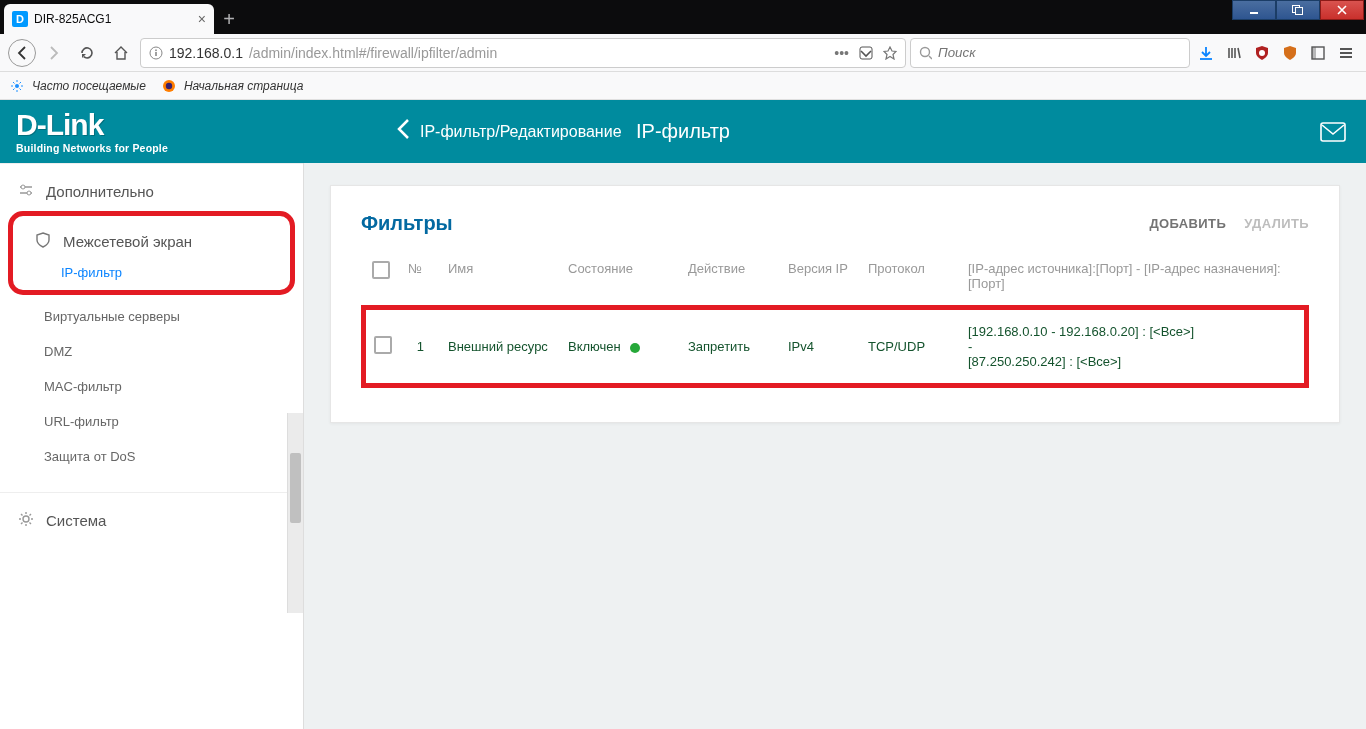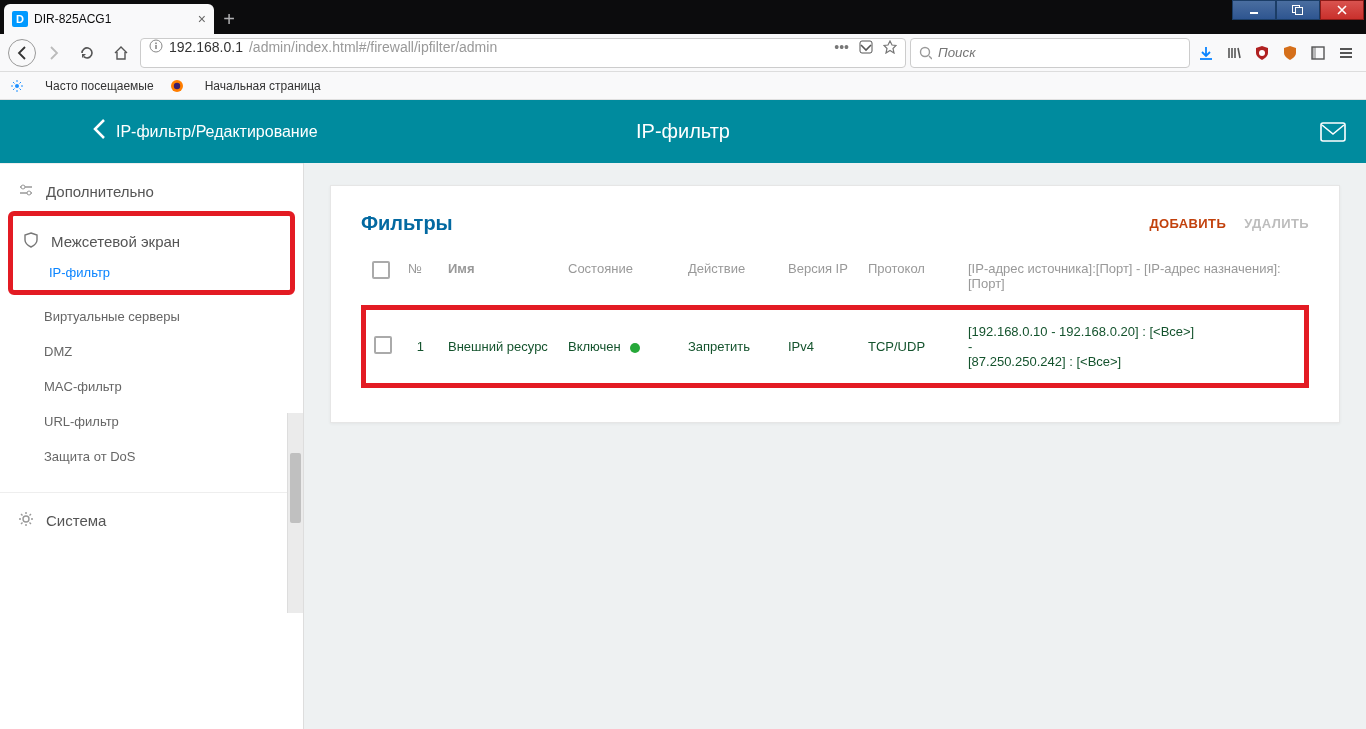--- a/index.html
+++ b/index.html
@@ -42,41 +42,41 @@
     display:flex; align-items:center; gap:4px; padding:0 8px;
   }
   .nav-icon {
     width:30px; height:30px; border-radius:4px; display:flex; align-items:center; justify-content:center;
     color:#5a5a5a; cursor:pointer;
   }
   .nav-icon.circle { border:1px solid #999; border-radius:50%; width:28px; height:28px;}
   .nav-icon.circle.disabled { color:#bbb; border-color:#ccc; }
   .urlbar {
     flex:1; height:30px; border:1px solid #ccc; border-radius:4px; background:#fff;
-    display:flex; align-items:flex-start; padding:0 8px; gap:6px; color:#555;
+    display:flex; align-items:center; padding:0 8px; gap:6px; color:#555;
   }
   .urlbar .url-prefix { color:#333; }
   .urlbar .url-suffix { color:#999; flex:1; white-space:nowrap; overflow:hidden; text-overflow:ellipsis;}
   .urlbar .r-icons { display:flex; align-items:center; gap:10px; color:#777;}
   .searchbar {
     width:280px; height:30px; border:1px solid #ccc; border-radius:4px; background:#fff;
     display:flex; align-items:center; padding:0 8px; gap:6px; color:#888;
   }
   .searchbar input { border:0; outline:0; width:100%; font-style:italic; color:#888; background:transparent;}
   .toolbar-right { display:flex; align-items:center; gap:12px; padding:0 4px;}
   .toolbar-right .ic { color:#5a5a5a; cursor:pointer; display:flex;}
   .toolbar-right .ic.red { color:#b02121; }
   .toolbar-right .ic.orange { color:#d56f1a; }
   .toolbar-right .ic.blue { color:#0a84ff; }
 
   .bookmarksbar {
     height: 28px; background:#f9f9fa; border-bottom:1px solid #e0e0e0;
     display:flex; align-items:center; gap:16px; padding:0 10px; font-size:12px; color:#333;
   }
-  .bm-item { display:flex; align-items:center; gap:21px; cursor:pointer;}
+  .bm-item { display:flex; align-items:center; gap:8px; cursor:pointer;font-style:italic;}
   .bm-item .bi { color:#777; }
 
   
   .app {
     position:absolute; top:100px; left:0; right:0; bottom:0;
     display:flex; flex-direction:column;
   }
   .app-header {
     height:63px; background:#008b9e; color:#fff; display:flex; align-items:center;
     padding:0 20px 0 0;
@@ -102,35 +102,35 @@
   .app-body { flex:1; display:flex; min-height:0; }
 
   
   .sidebar { width:304px; background:#fff; border-right:1px solid #ddd; overflow:hidden; position:relative;}
   .sb-scroll { position:absolute; inset:0; overflow:hidden; padding-bottom:12px;}
   .sb-section { padding:18px 16px 6px 16px; display:flex; align-items:center; gap:10px; color:#555; font-size:15px; cursor:pointer;}
   .sb-section.top { border-top:1px solid #eee; }
   .sb-section .sico { width:20px; text-align:center; color:#888;}
   .sb-sub { padding:10px 16px 10px 44px; color:#666; font-size:13px; cursor:pointer;}
   .sb-sub.active { color:#0a84ff; }
-  .sb-highlight-group { border: 5px solid #e31b23; border-radius:6px; margin:4px 8px; padding:4px 0;}
+  .sb-highlight-group { border: 5px solid #e31b23; border-radius:15px; margin:4px 8px; padding:4px 12px;}
   .sb-highlight-group .sb-section { padding:12px 8px 4px 8px; }
   .sb-highlight-group .sb-sub { padding:10px 8px 6px 36px; }
 
   .sb-scrollbar { position:absolute; right:0; top:250px; width:16px; height:200px; background:#ebebeb; border-left:1px solid #ddd;}
   .sb-scrollbar .thumb { position:absolute; top:40px; left:2px; right:2px; height:70px; background:#c0c0c0; border-radius:2px;}
 
   
   .main { flex:1; background:#eef1f2; padding:22px 26px; overflow:auto;}
   .card { background:#fff; border:1px solid #e6e6e6; box-shadow:0 1px 3px rgba(0,0,0,.05); padding:26px 30px 34px 30px; }
   .card-head { display:flex; align-items:center; justify-content:space-between; margin-bottom:18px;}
   .card-title { font-size:20px; color:#0369a1; font-weight:bold;}
   .card-actions { display:flex; gap:18px;}
   .act { font-size:13px; font-weight:bold; letter-spacing:.4px; cursor:pointer;}
-  .act.add { color:#c2410c; }
+  .act.add { color:#737373; }
   .act.del { color:#bdbdbd; }
 
   table.filters { width:100%; border-collapse:collapse; font-size:13px; color:#666;}
   table.filters th { text-align:left; font-weight:normal; color:#999; padding:8px 8px 14px 8px; vertical-align:top;}
   table.filters td { padding:14px 8px; vertical-align:middle; border-top:1px solid #eee; color:#14532d;}
   .cbx { width:18px; height:18px; border:2px solid #aaa; border-radius:2px; background:#fff; display:inline-block; cursor:pointer;}
   .dot { display:inline-block; width:10px; height:10px; border-radius:50%; background:#26a839; margin-left:6px; vertical-align:middle;}
   .row-hl { border:5px solid #e31b23; border-radius:4px; position:relative; }
   .row-hl td { border-top:none !important; }
   .addr { white-space:nowrap; }
@@ -269,20 +269,24 @@
         <circle cx="7" cy="7" r="6" fill="#ff7e00"></circle>
         <circle cx="7" cy="7" r="3.2" fill="#3b1f6b"></circle>
       </svg>
     <span>Начальная страница</span>
   </div>
 </div>
 
 <div class="app">
 
   <div class="app-header">
+    <div class="logo-box">
+      <div class="logo-main">D-Link</div>
+      <div class="logo-sub">Building Networks for People</div>
+    </div>
     <div class="back">
       <span class="chev">
         <svg width="14" height="22">
             <path d="M12 2 L3 11 L12 20" fill="none" stroke="#fff" stroke-width="2.5"></path>
           </svg>
       </span>
       <span style="font-size:16px;">IP-фильтр/Редактирование</span>
     </div>
     <div class="title">IP-фильтр</div>
     <div class="mail">
@@ -364,21 +368,21 @@
             <span class="act add">ДОБАВИТЬ</span>
             <span class="act del">УДАЛИТЬ</span>
           </div>
         </div>
 
         <table class="filters">
           <thead>
             <tr>
               <th style="width:36px;"><span class="cbx"></span></th>
               <th style="width:40px;">№</th>
-              <th style="width:120px;font-weight:bold;">Имя</th>
+              <th style="width:120px;">Имя</th>
               <th style="width:120px;">Состояние</th>
               <th style="width:100px;">Действие</th>
               <th style="width:80px;">Версия IP</th>
               <th style="width:100px;">Протокол</th>
               <th>[IP-адрес источника]:[Порт] - [IP-адрес назначения]:[Порт]</th>
             </tr>
           </thead>
           <tbody>
             <tr class="row-hl">
               <td><span class="cbx"></span></td>

